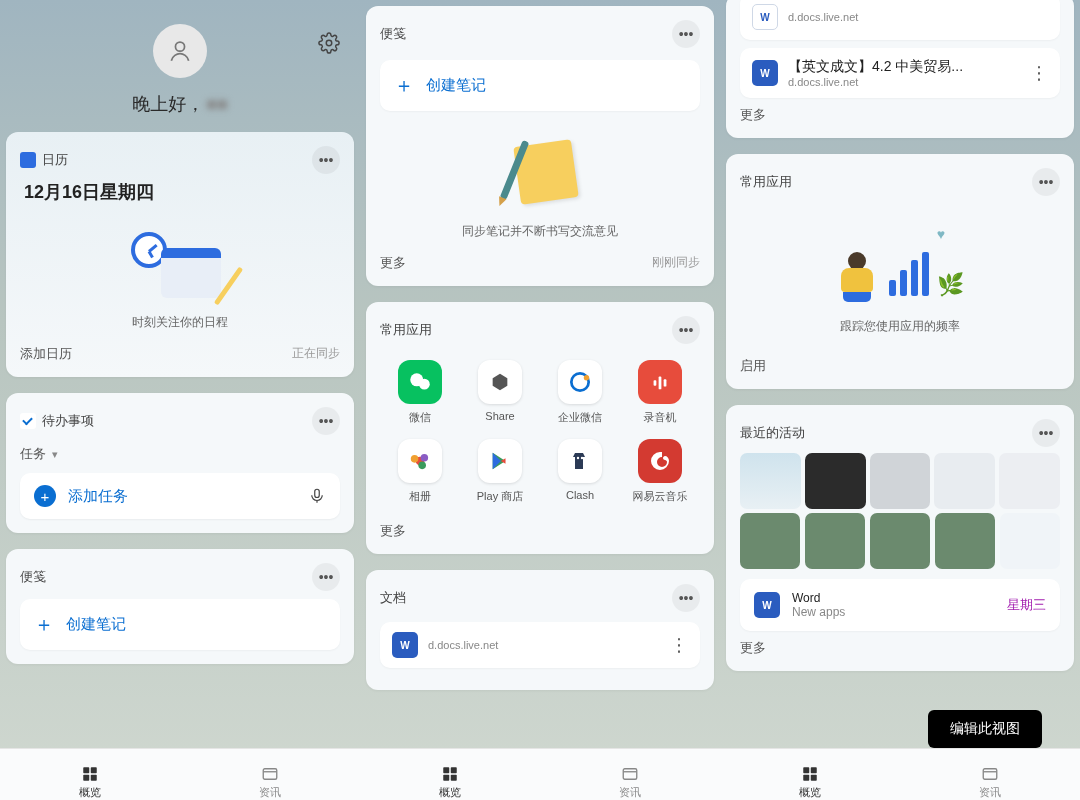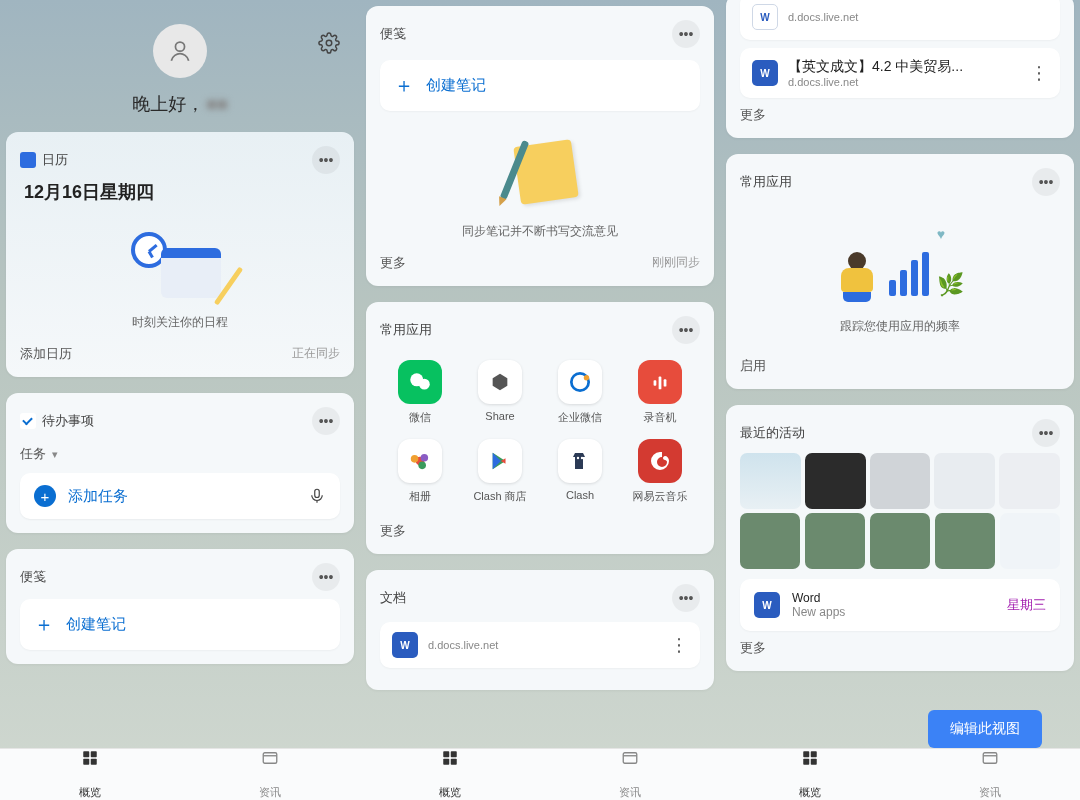--- a/index.html
+++ b/index.html
@@ -56,24 +56,24 @@
   .doc-txt { flex:1; }
   .doc-title { font-size:14px; color:#222; font-weight:500; }
   .doc-sub { font-size:11px; color:#888; }
   .kebab { color:#555; font-size:18px; }
   .thumbs { display:grid; grid-template-columns:repeat(5,1fr); gap:5px; }
   .thumb { height:56px; border-radius:7px; background:#d0d8e0; overflow:hidden; }
   .thumb.r2 { background:#6b8a6e; }
   .thumb.w { background:#f0f4f8; }
   .activity-box { background:#fff; border-radius:10px; padding:12px 14px; display:flex; align-items:center; gap:12px; margin-top:10px; box-shadow:0 1px 2px rgba(0,0,0,.04);}
   .activity-date { margin-left:auto; font-size:13px; color:#a21caf;}
-  .edit-btn { position:absolute; right:38px; bottom:52px; background:#3b82f6; color:#fff; font-size:14px; padding:10px 22px; border-radius:6px; }
+  .edit-btn { position:absolute; right:38px; bottom:52px; background:#000000; color:#fff; font-size:14px; padding:10px 22px; border-radius:6px; }
   .bottom-nav { position:absolute; bottom:0; left:0; right:0; height:52px; background:#fafbfc; display:flex; border-top:1px solid #e5e5e5; }
   .nav-seg { flex:1; display:flex; }
-  .nav-item { flex:1; display:flex; flex-direction:column; align-items:center; justify-content:space-between; gap:2px; font-size:11px; color:#333; }
+  .nav-item { flex:1; display:flex; flex-direction:column; align-items:center; justify-content:flex-end; gap:2px; font-size:11px; color:#333; }
   .nav-item.inactive { color:#888; }
   .col-pad-bottom { padding-bottom: 60px; }
   .thumb-grid-top { display:grid; grid-template-columns:repeat(5,1fr); gap:4px; margin-bottom:4px; }
   .note-illus { position:relative; width:90px; height:80px; }
   .note-sticky { position:absolute; width:58px; height:58px; background:#f7cf5e; top:8px; left:22px; transform:rotate(-8deg); border-radius:4px; box-shadow:2px 2px 4px rgba(0,0,0,.1);}
   .note-pencil { position:absolute; width:7px; height:62px; background:#4b8a8d; left:16px; top:4px; transform:rotate(22deg); border-radius:3px;}
   .note-pencil::after{content:"";position:absolute;bottom:-8px;left:-1px;width:0;height:0;border-left:4.5px solid transparent;border-right:4.5px solid transparent;border-top:9px solid #d4a04a;}
   .cal-illus { position:relative; width:110px; height:80px; }
   .cal-clock { position:absolute; width:36px; height:36px; border:4px solid #2d6cdf; border-radius:50%; background:#fff; left:6px; top:6px;}
   .cal-clock::before,.cal-clock::after{content:"";position:absolute;background:#2d6cdf;left:50%;top:50%;transform-origin:left center;}
@@ -260,21 +260,21 @@
             <div class="app-name">相册</div>
           </div>
           <div class="app">
             <div class="app-ic" style="background:#ffffff;box-shadow:0 1px 3px rgba(0,0,0,.12);">
               <svg viewBox="0 0 24 24" width="22" height="22">
                 <path d="M4 3l14 9L4 21z" fill="#3a9a5c"></path>
                 <path d="M4 3l9 9-9 9z" fill="#2d6cdf"></path>
                 <path d="M13 12l5-3 0 6z" fill="#e74c3c"></path>
               </svg>
             </div>
-            <div class="app-name">Clash 商店</div>
+            <div class="app-name">Play 商店</div>
           </div>
           <div class="app">
             <div class="app-ic" style="background:#ffffff;box-shadow:0 1px 3px rgba(0,0,0,.12);">
               <svg viewBox="0 0 24 24" width="24" height="24" fill="#2b3a55">
                 <path d="M7 4h8l2 4-2 0 0 12h-8V8l-2 0z"></path>
                 <circle cx="10" cy="9" r="1.2" fill="#fff"></circle>
                 <circle cx="14" cy="9" r="1.2" fill="#fff"></circle>
               </svg>
             </div>
             <div class="app-name">Clash</div>

